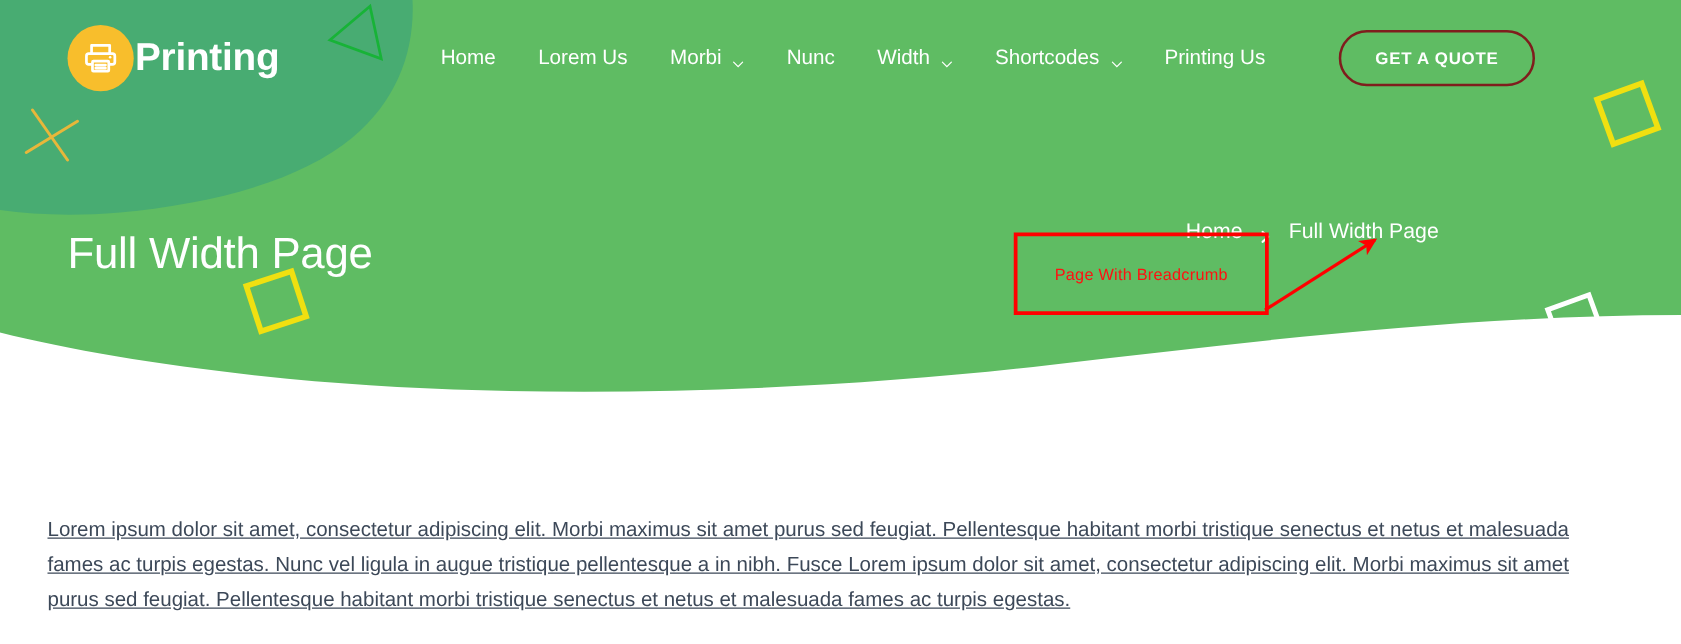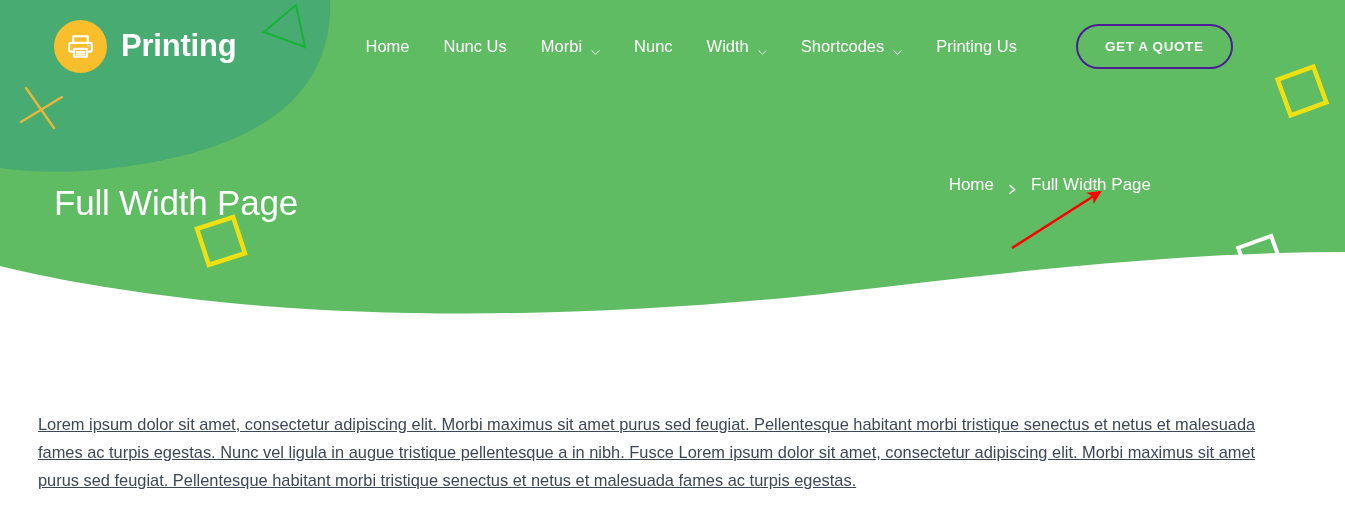--- a/index.html
+++ b/index.html
@@ -38,21 +38,21 @@
     width: 1345px;
     height: 92px;
     z-index: 5;
     display: flex;
     align-items: center;
   }
   #brand {
     display: flex;
     align-items: center;
     margin-left: 54px;
-    gap: 14px;
+    gap: 1px;
     text-align: right;
   }
   #logo-badge {
     width: 53px;
     height: 53px;
     border-radius: 50%;
     background: #F8BE2C;
     display: flex;
     align-items: center;
     justify-content: center;
@@ -83,21 +83,21 @@
   }
   .nav-label { color:#ffffff; }
   .caret {
     margin-left: 9px;
     display: inline-block;
     width: 9px;
     height: 9px;
   }
   #quote-btn {
     margin-left: 42px;
-    border: 2px solid #4c1d95;
+    border: 2px solid #7f1d1d;
     border-radius: 30px;
     color: #ffffff;
     font-size: 13.5px;
     font-weight: bold;
     letter-spacing: 0.6px;
     padding: 13px 27px;
     white-space: nowrap;
     cursor: pointer;
     background: transparent;
   }
@@ -230,21 +230,21 @@
       <span id="brand-name">Printing</span>
     </a>
 
     <nav id="main-nav">
 
       <div class="nav-item">
         <span class="nav-label">Home</span>
       </div>
 
       <div class="nav-item">
-        <span class="nav-label">Nunc Us</span>
+        <span class="nav-label">Lorem Us</span>
       </div>
 
       <div class="nav-item">
         <span class="nav-label">Morbi</span>
         <span class="caret">
           <svg width="9" height="9" viewBox="0 0 10 10" xmlns="http://www.w3.org/2000/svg">
             <path d="M1 3 L5 7 L9 3" fill="none" stroke="#ffffff" stroke-width="1.1" stroke-linecap="round"></path>
           </svg>
         </span>
       </div>
@@ -286,20 +286,23 @@
       <a class="crumb" href="#" style="text-decoration:none;">Home</a>
       <span class="crumb-sep">
         <svg width="9" height="11" viewBox="0 0 9 11" xmlns="http://www.w3.org/2000/svg">
           <path d="M2 1.5 L6.6 5.5 L2 9.5" fill="none" stroke="#ffffff" stroke-width="1.6" stroke-linecap="round" stroke-linejoin="round"></path>
         </svg>
       </span>
       <span class="crumb">Full Width Page</span>
     </div>
   </div>
 
+  <div id="annotation-box">
+    <span id="annotation-label">Page With Breadcrumb</span>
+  </div>
 
   <svg id="annotation-arrow" viewBox="0 0 120 85" xmlns="http://www.w3.org/2000/svg">
     <defs>
       <marker id="arrowhead" markerWidth="6" markerHeight="6" refX="4.6" refY="3" orient="auto" markerUnits="strokeWidth">
         <path d="M0,0.4 L5.4,3 L0,5.6 L1.4,3 Z" fill="#FF0000"></path>
       </marker>
     </defs>
     <line x1="12" y1="73" x2="100" y2="17" stroke="#FF0000" stroke-width="2.6" marker-end="url(#arrowhead)"></line>
   </svg>
 

